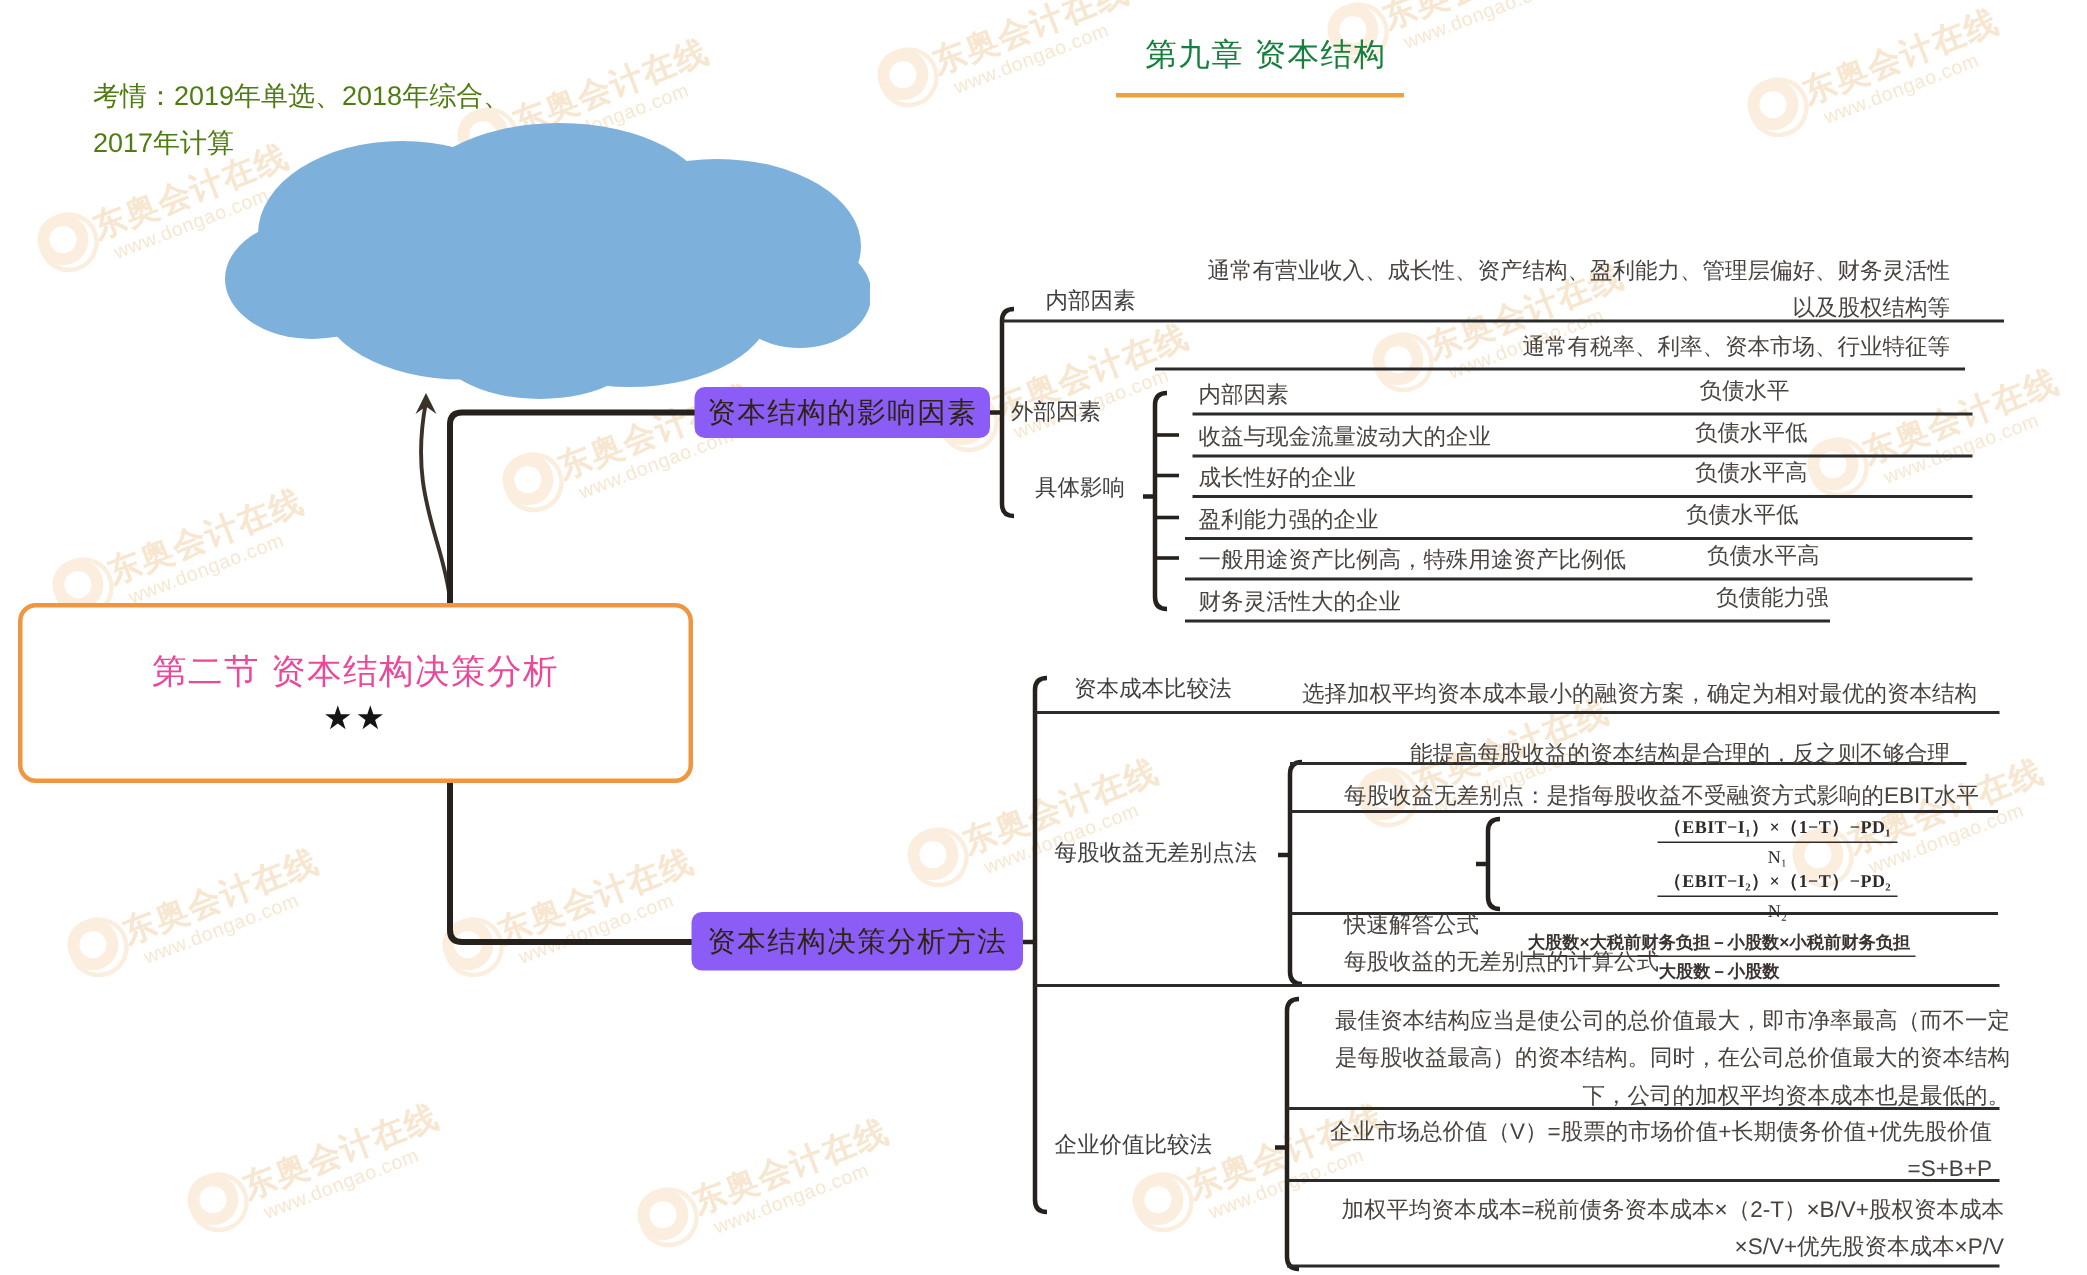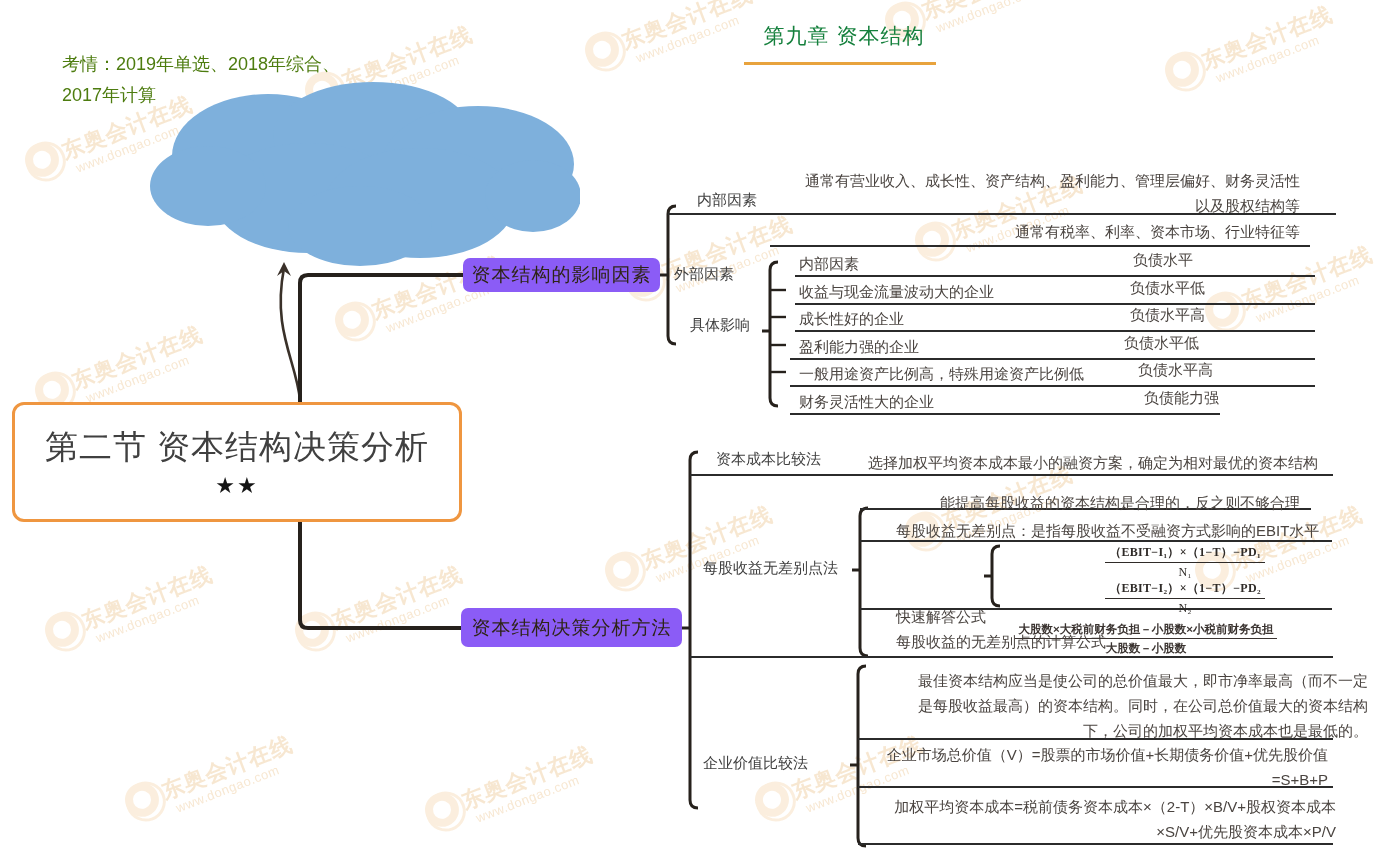--- a/index.html
+++ b/index.html
@@ -31,21 +31,21 @@
   
   .cloud { position:absolute; left:148px; top:78px; width:432px; height:190px; z-index:3; }
   .cloud svg { display:block; }
   .cloud-text { position:absolute; left:62px; top:49px; width:300px;
                 color:#4d7c0f; font-size:18px; line-height:31px; z-index:4; }
 
   
   .center-node { position:absolute; left:12px; top:402px; width:450px; height:120px;
                  border:3px solid #ef9640; border-radius:12px; background:#fff; z-index:6;
                  display:flex; flex-direction:column; align-items:center; justify-content:center; }
-  .center-title { font-size:33px; color:#404040; letter-spacing:1px; }
+  .center-title { font-size:23px; color:#ec4899; letter-spacing:1px; }
   .center-stars { font-size:22px; color:#141414; letter-spacing:2px; margin-top:3px; }
 
   
   .chip { position:absolute; background:#8b5cf6; color:#2e2416; border-radius:7px;
           font-size:19px; letter-spacing:1px; display:flex; align-items:center;
           justify-content:center; z-index:6; }
   #chip-factors { left:463px; top:258px; width:197px; height:34px; }
   #chip-methods { left:461px; top:608px; width:221px; height:39px; }
 
   
@@ -211,21 +211,21 @@
   </div>
   <div class="rule" style="left:860px; top:608px; width:472px; height:1.5px;"></div>
 
   <div class="txt" style="left:896px; top:604px;">快速解答公式</div>
   <div class="frac2" style="left:1000px; top:619px; width:292px;">
     <span class="num">大股数×大税前财务负担－小股数×小税前财务负担</span>
     <span class="den">大股数－小股数</span>
   </div>
   <div class="rule" style="left:690px; top:656px; width:643px; height:1.5px;"></div>
 
-  <div class="txt" style="left:906px; top:668px; width:462px;">最佳资本结构应当是使公司的总价值最大，即市净率最高（而不一定是每股收益最高）的资本结构。同时，在公司总价值最大的资本结构下，公司的加权平均资本成本也是最低的。</div>
+  <div class="txt" style="left:878px; top:668px; width:462px;">最佳资本结构应当是使公司的总价值最大，即市净率最高（而不一定是每股收益最高）的资本结构。同时，在公司总价值最大的资本结构下，公司的加权平均资本成本也是最低的。</div>
   <div class="rule" style="left:858px; top:738px; width:475px; height:1.5px;"></div>
 
   <div class="lbl" style="left:703px; top:754px;">企业价值比较法</div>
 
   <div class="txt" style="left:866px; top:742px; width:462px;">企业市场总价值（V）=股票的市场价值+长期债务价值+优先股价值=S+B+P</div>
   <div class="rule" style="left:858px; top:786px; width:475px; height:1.5px;"></div>
 
   <div class="txt" style="left:866px; top:794px; width:470px;">加权平均资本成本=税前债务资本成本×（2-T）×B/V+股权资本成本×S/V+优先股资本成本×P/V</div>
   <div class="rule" style="left:858px; top:843px; width:475px; height:1.5px;"></div>
 

